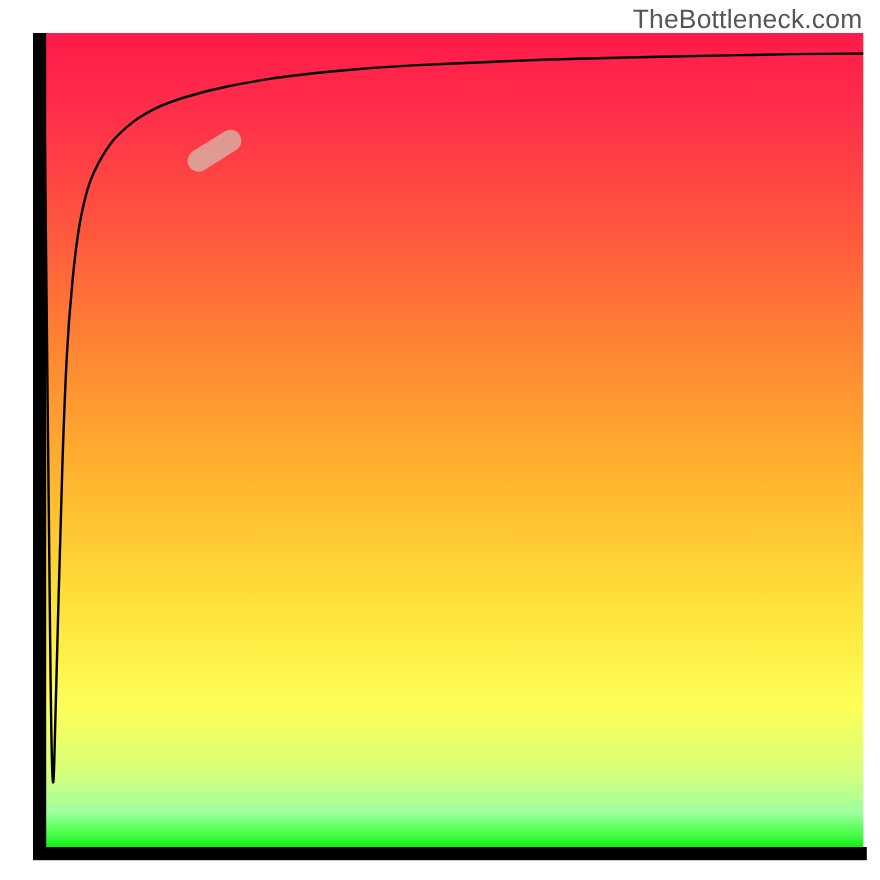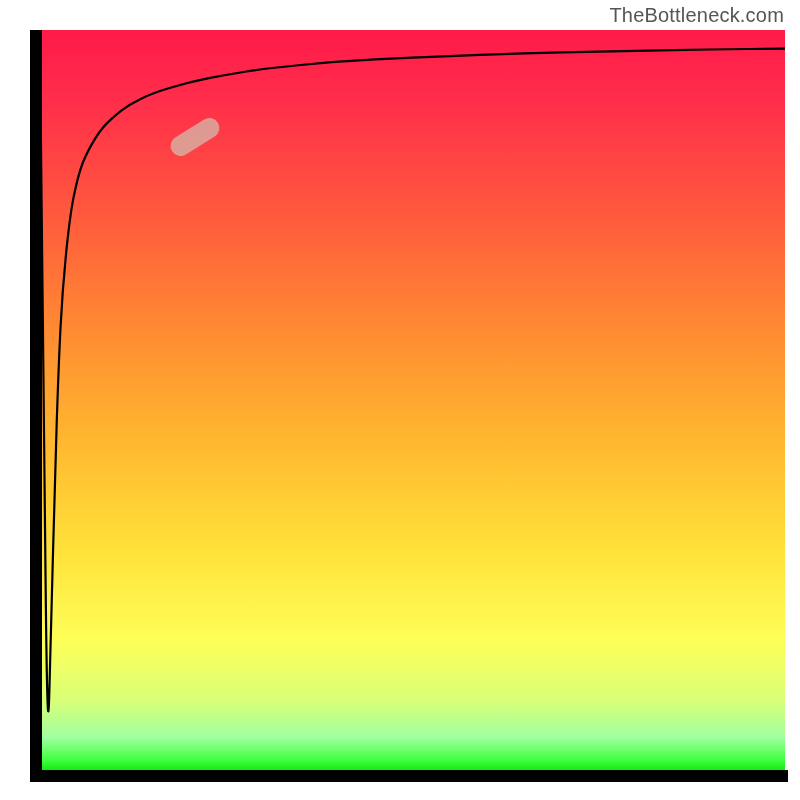--- a/index.html
+++ b/index.html
@@ -11,21 +11,21 @@
     width: 800px;
     height: 800px;
     position: relative;
     background: #fff;
     font-family: Arial, Helvetica, sans-serif;
   }
   .watermark {
     position: absolute;
     top: 4px;
     right: 16px;
-    font-size: 20px;
+    font-size: 24px;
     color: #555;
     font-weight: 400;
     z-index: 20;
     letter-spacing: 0.2px;
   }
   .plot-area {
     position: absolute;
     left: 40px;
     top: 30px;
     width: 745px;

